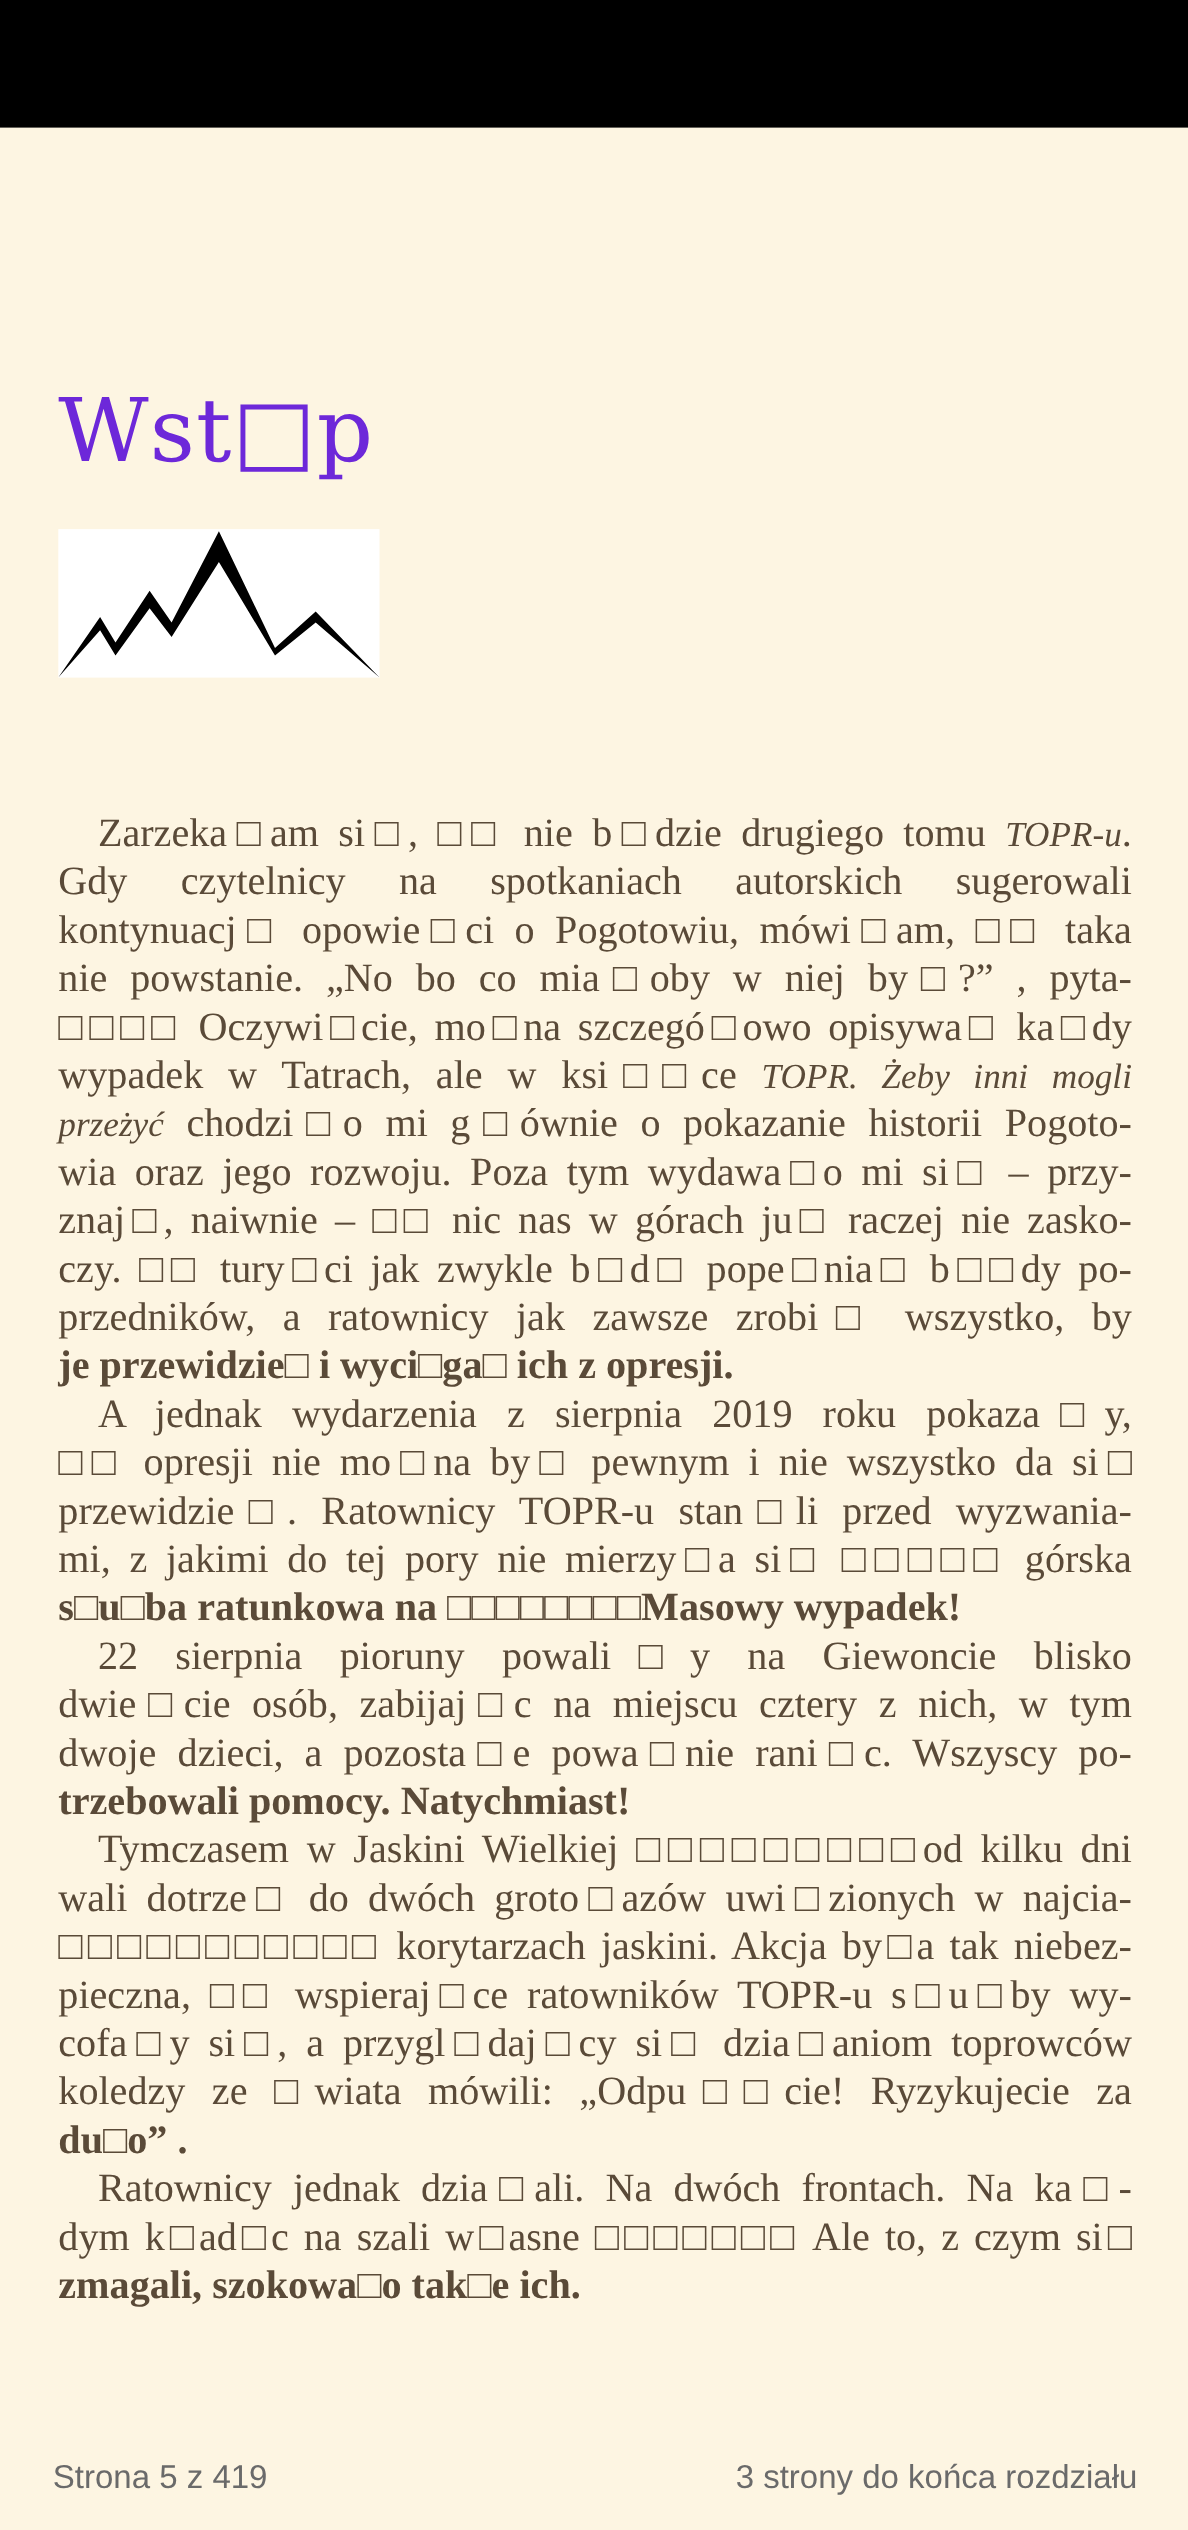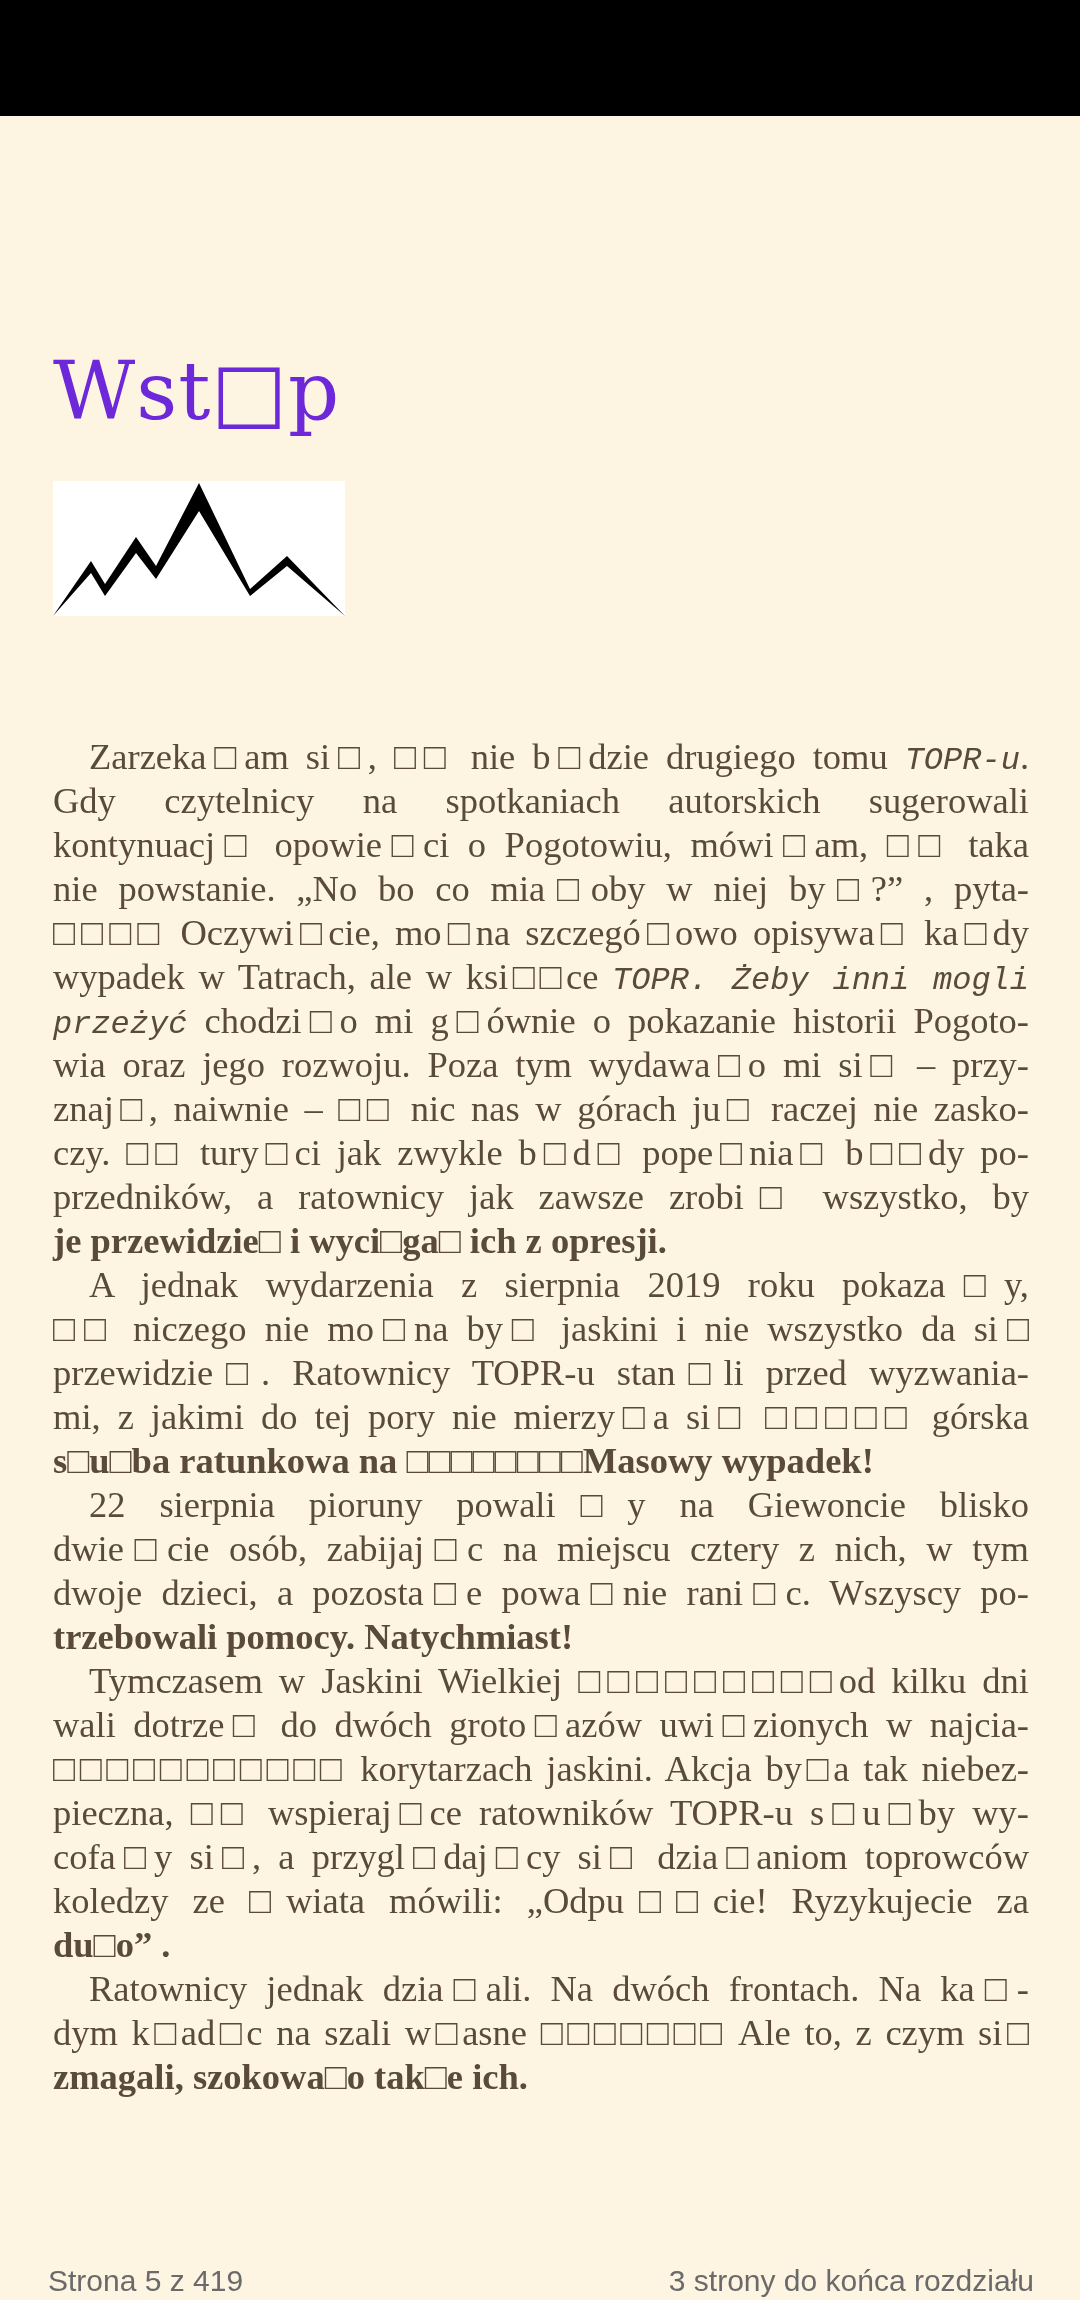--- a/index.html
+++ b/index.html
@@ -22,24 +22,24 @@
   .text-body {
     position:absolute; left:53px; top:735px; width:976px;
     color:#5a4a38; font-family:"Liberation Serif", serif; font-size:36.5px;
   }
   .line {
     height:44px; line-height:44px; white-space:nowrap;
     text-align:justify; text-align-last:justify; overflow:visible;
   }
   .line.last { text-align-last:left;font-weight:bold; }
   .line.indent { padding-left:36px; }
-  .it { font-family:Liberation Mono, monospace; font-style:italic; font-size:32px; }
+  .it { font-family:Liberation Serif, serif; font-style:italic; font-size:32px; }
   .footer-left, .footer-right {
     position:absolute; top:2235px; font-family:"Liberation Sans", sans-serif;
-    font-size:30px; color:#6a6a6a; line-height:36px; white-space:nowrap;margin-top:28px;
+    font-size:30px; color:#6a6a6a; line-height:36px; white-space:nowrap;
   }
   .footer-left { left:48px; }
   .footer-right { right:46px; }
 </style>
 </head>
 <body>
 
 <div class="status-bar"></div>
 
 <div class="chapter-title">Wst□p</div>
@@ -57,21 +57,21 @@
     <div class="line"><span>nie powstanie. „No bo co mia□oby w niej by□?” , pyta-</span></div>
     <div class="line"><span>□□□□ Oczywi□cie,   mo□na szczegó□owo opisywa□ ka□dy</span></div>
     <div class="line"><span>wypadek w Tatrach, ale w ksi□□ce </span><span class="it">TOPR. Żeby inni mogli</span></div>
     <div class="line"><span class="it">przeżyć</span><span> chodzi□o mi g□ównie o pokazanie historii Pogoto-</span></div>
     <div class="line"><span>wia oraz jego rozwoju. Poza tym wydawa□o mi si□ – przy-</span></div>
     <div class="line"><span>znaj□, naiwnie – □□ nic nas w górach ju□ raczej nie zasko-</span></div>
     <div class="line"><span>czy. □□ tury□ci  jak zwykle b□d□ pope□nia□ b□□dy po-</span></div>
     <div class="line"><span>przedników, a ratownicy jak zawsze zrobi□ wszystko, by</span></div>
     <div class="line last"><span>je przewidzie□ i wyci□ga□ ich z opresji.</span></div>
     <div class="line indent"><span>A jednak wydarzenia z sierpnia 2019 roku pokaza□y,</span></div>
-    <div class="line"><span>□□ niczego nie mo□na by□ jaskini i nie wszystko da si□</span></div>
+    <div class="line"><span>□□ opresji nie mo□na by□ pewnym i nie wszystko da si□</span></div>
     <div class="line"><span>przewidzie□. Ratownicy TOPR-u stan□li przed wyzwania-</span></div>
     <div class="line"><span>mi, z jakimi do tej pory nie mierzy□a si□ □□□□□ górska</span></div>
     <div class="line last"><span>s□u□ba ratunkowa na □□□□□□□□Masowy wypadek!</span></div>
     <div class="line indent"><span>22 sierpnia pioruny powali□y na Giewoncie blisko</span></div>
     <div class="line"><span>dwie□cie  osób, zabijaj□c na miejscu cztery z nich, w tym</span></div>
     <div class="line"><span>dwoje dzieci, a pozosta□e powa□nie rani□c. Wszyscy po-</span></div>
     <div class="line last"><span>trzebowali pomocy. Natychmiast!</span></div>
     <div class="line indent"><span>Tymczasem w Jaskini Wielkiej □□□□□□□□□od kilku dni</span></div>
     <div class="line"><span>wali dotrze□ do dwóch groto□azów uwi□zionych w najcia-</span></div>
     <div class="line"><span>□□□□□□□□□□□ korytarzach jaskini. Akcja by□a tak niebez-</span></div>

